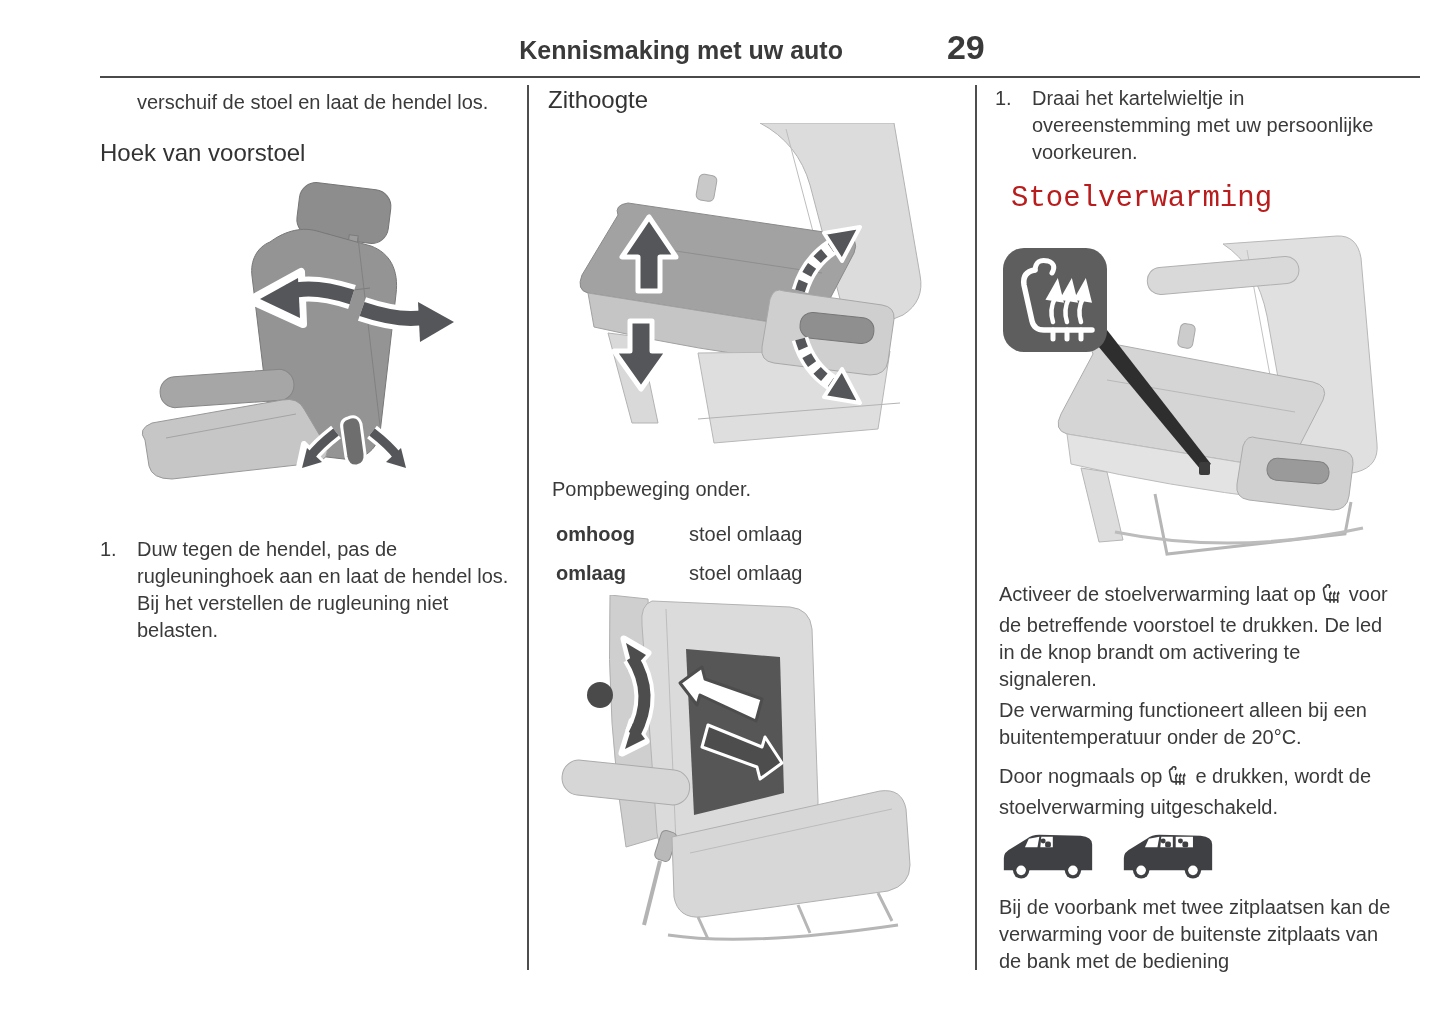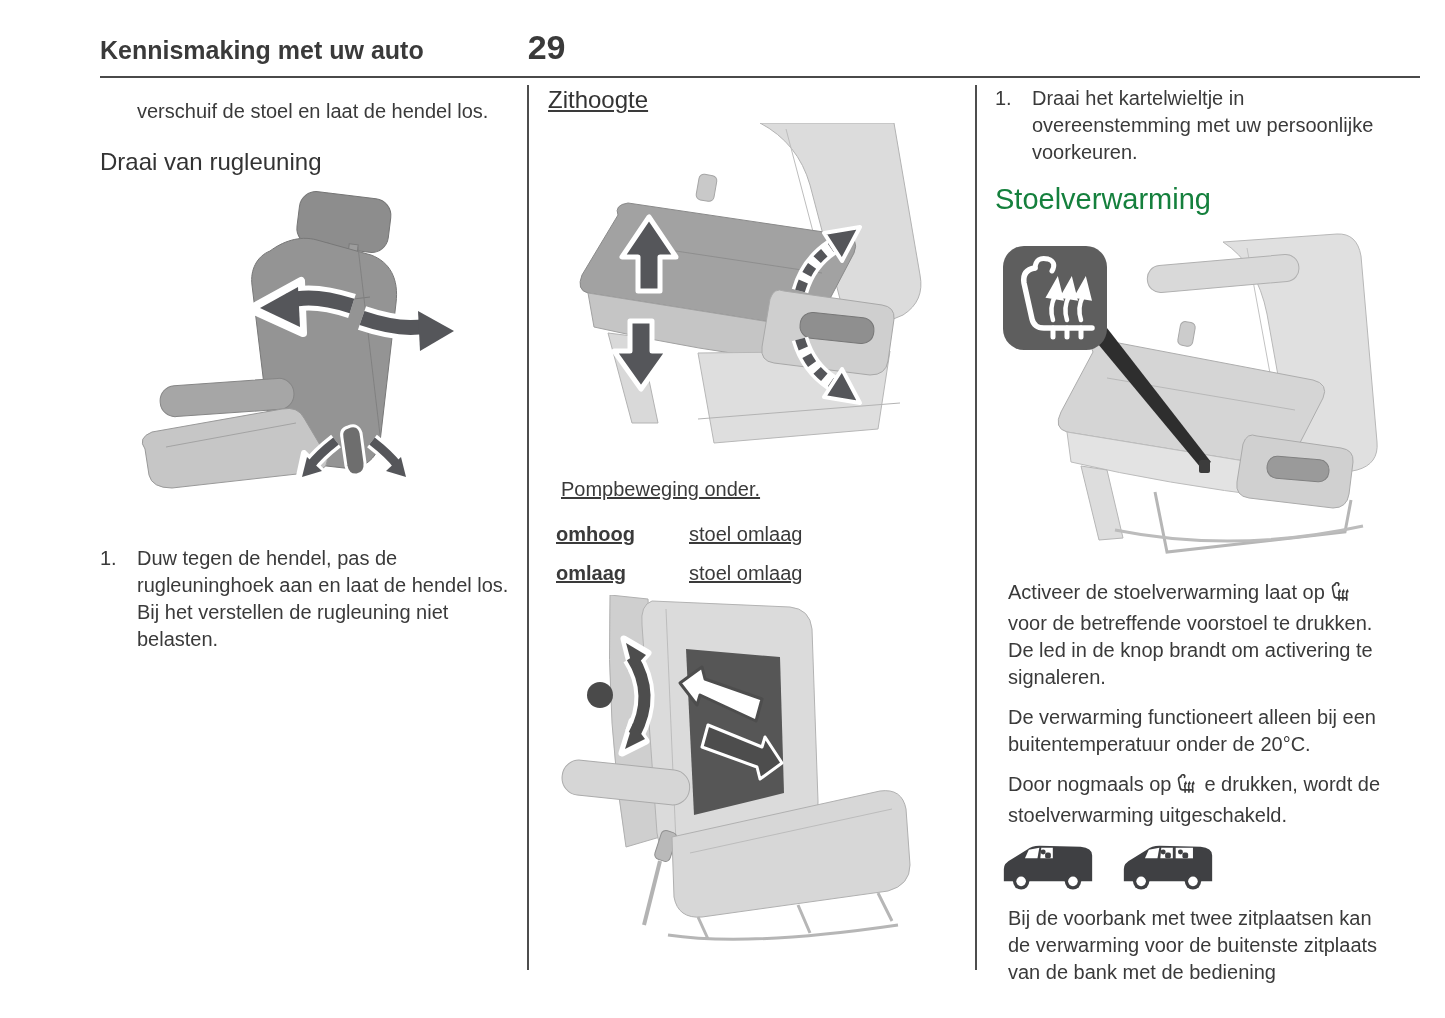--- a/index.html
+++ b/index.html
@@ -4,36 +4,36 @@
 <style>
   html,body{margin:0;padding:0;background:#ffffff;}
   .page{
     position:relative;width:1445px;height:1018px;background:#ffffff;
     font-family:"Liberation Sans","DejaVu Sans",sans-serif;
     color:#3a3a3a;overflow:hidden;
   }
   
   .header{
     position:absolute;left:100px;top:28px;width:1320px;
-    display:flex;align-items:baseline;justify-content:flex-start;
+    display:flex;align-items:baseline;justify-content:center;
     border-bottom:2px solid #4a4a4a;padding-bottom:9px;
   }
   .header-title{font-size:25px;font-weight:bold;}
   .header-page{font-size:34px;font-weight:bold;margin-left:104px;margin-right:16px;}
   
   .col{position:absolute;top:85px;width:412px;font-size:20px;line-height:27px;}
   .col1{left:100px;}
-  .col2{left:548px;text-decoration:underline;}
+  .col2{left:548px;}
   .col3{left:995px;}
   .divider{position:absolute;top:85px;width:2px;height:885px;background:#4e4e4e;}
   .div1{left:527px;}
   .div2{left:975px;}
   .h3{font-size:24px;line-height:30px;margin:0;font-weight:normal;color:#333;}
-  .h2{font-size:29px;line-height:34px;margin:0;font-weight:normal;color:#15803d;}
-  p{margin:13px;}
+  .h2{font-size:29px;line-height:34px;margin:16px;font-weight:normal;color:#b91c1c;font-family:Liberation Mono, monospace;}
+  p{margin:4px;}
   .indent{margin-left:37px;}
   .step{display:flex;margin:0;}
   .step-num{width:37px;flex-shrink:0;}
   .step-text{flex:1;}
   figure{margin:0;}
   .pump-table{display:grid;grid-template-columns:133px 1fr;row-gap:12px;margin-left:8px;}
   .pump-term{font-weight:bold;}
   .inline-icon{display:inline-block;vertical-align:-4px;margin:0 5px;}
   .vans{display:flex;gap:22px;align-items:flex-end;margin:10px 0 6px 4px;}
   .mt8{margin-top:8px;} .mt12{margin-top:12px;} .mt14{margin-top:14px;}
@@ -48,21 +48,21 @@
     <span class="header-title">Kennismaking met uw auto</span>
     <span class="header-page">29</span>
   </div>
 
   <div class="divider div1"></div>
   <div class="divider div2"></div>
 
   <div class="col col1">
     <p class="indent">verschuif de stoel en laat de hendel los.</p>
 
-    <h3 class="h3 mt22">Draai van rugleuning</h3>
+    <h3 class="h3 mt22">Hoek van voorstoel</h3>
 
     <figure class="mt8">
       <svg width="412" height="335" viewBox="0 0 412 335">
 
         <g transform="rotate(7 244 36)">
           <rect x="198" y="10" width="92" height="54" rx="17" fill="#8d8d8d" stroke="#757575"></rect>
           <rect x="222" y="60" width="9" height="16" fill="#9c9c9c" stroke="#7a7a7a"></rect>
           <rect x="252" y="58" width="9" height="16" fill="#9c9c9c" stroke="#7a7a7a"></rect>
         </g>
 

